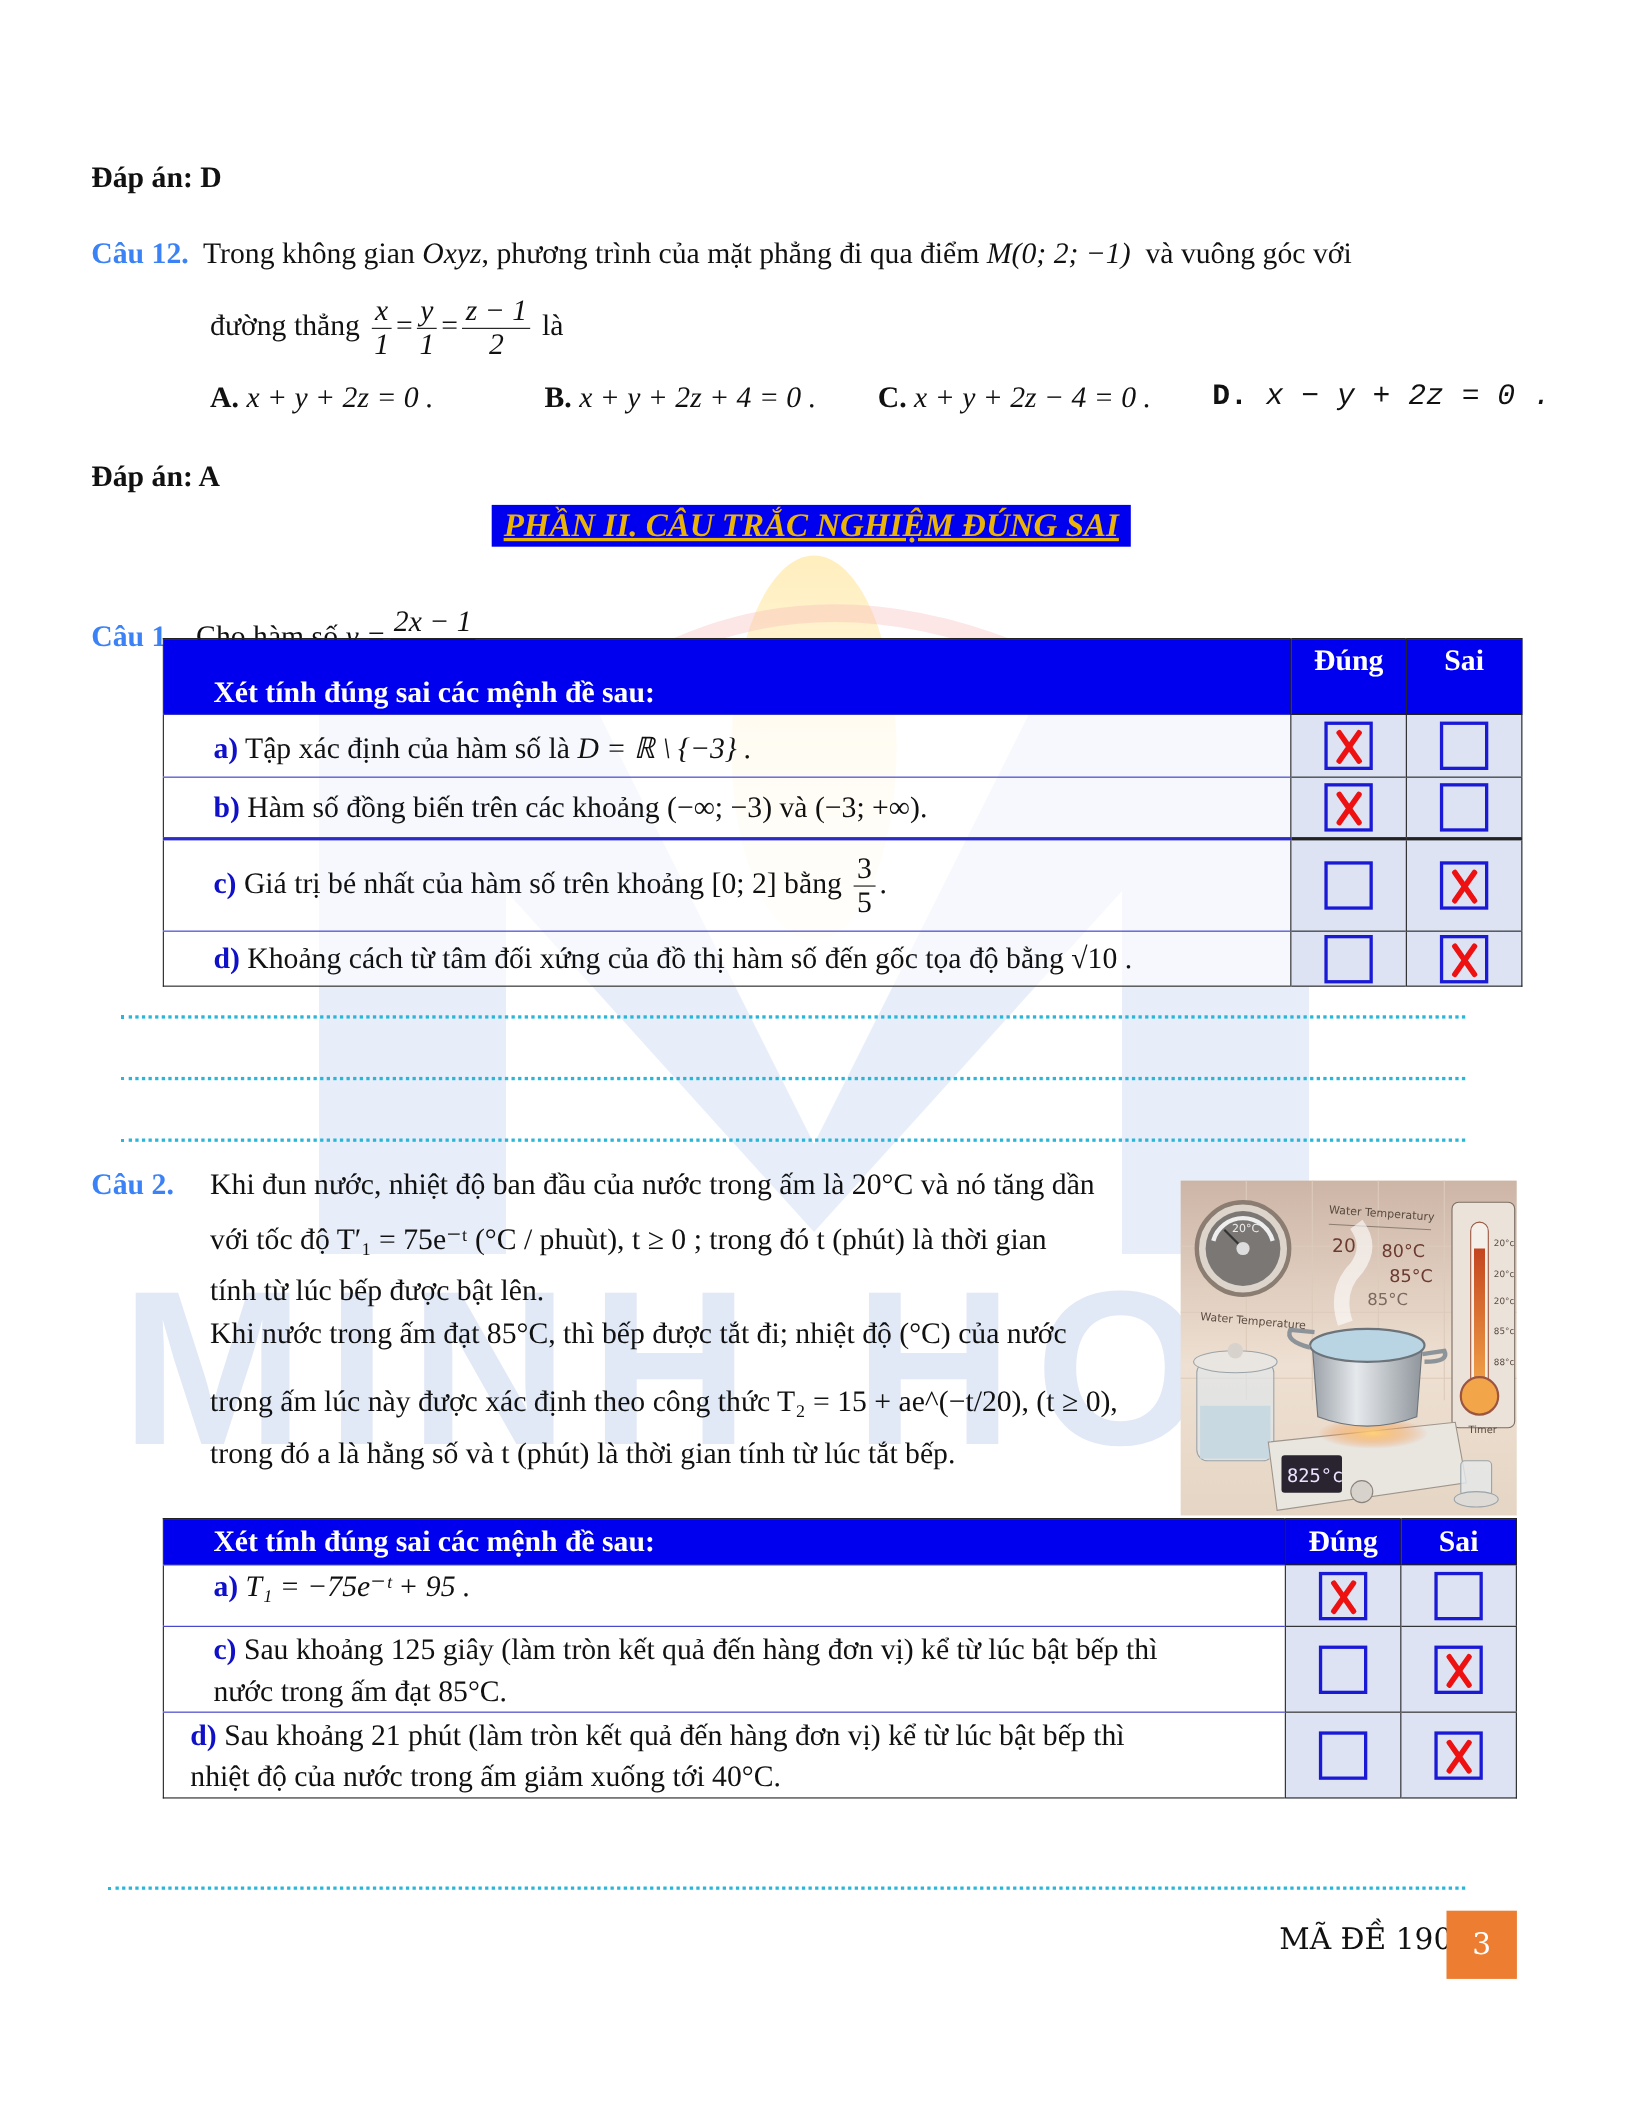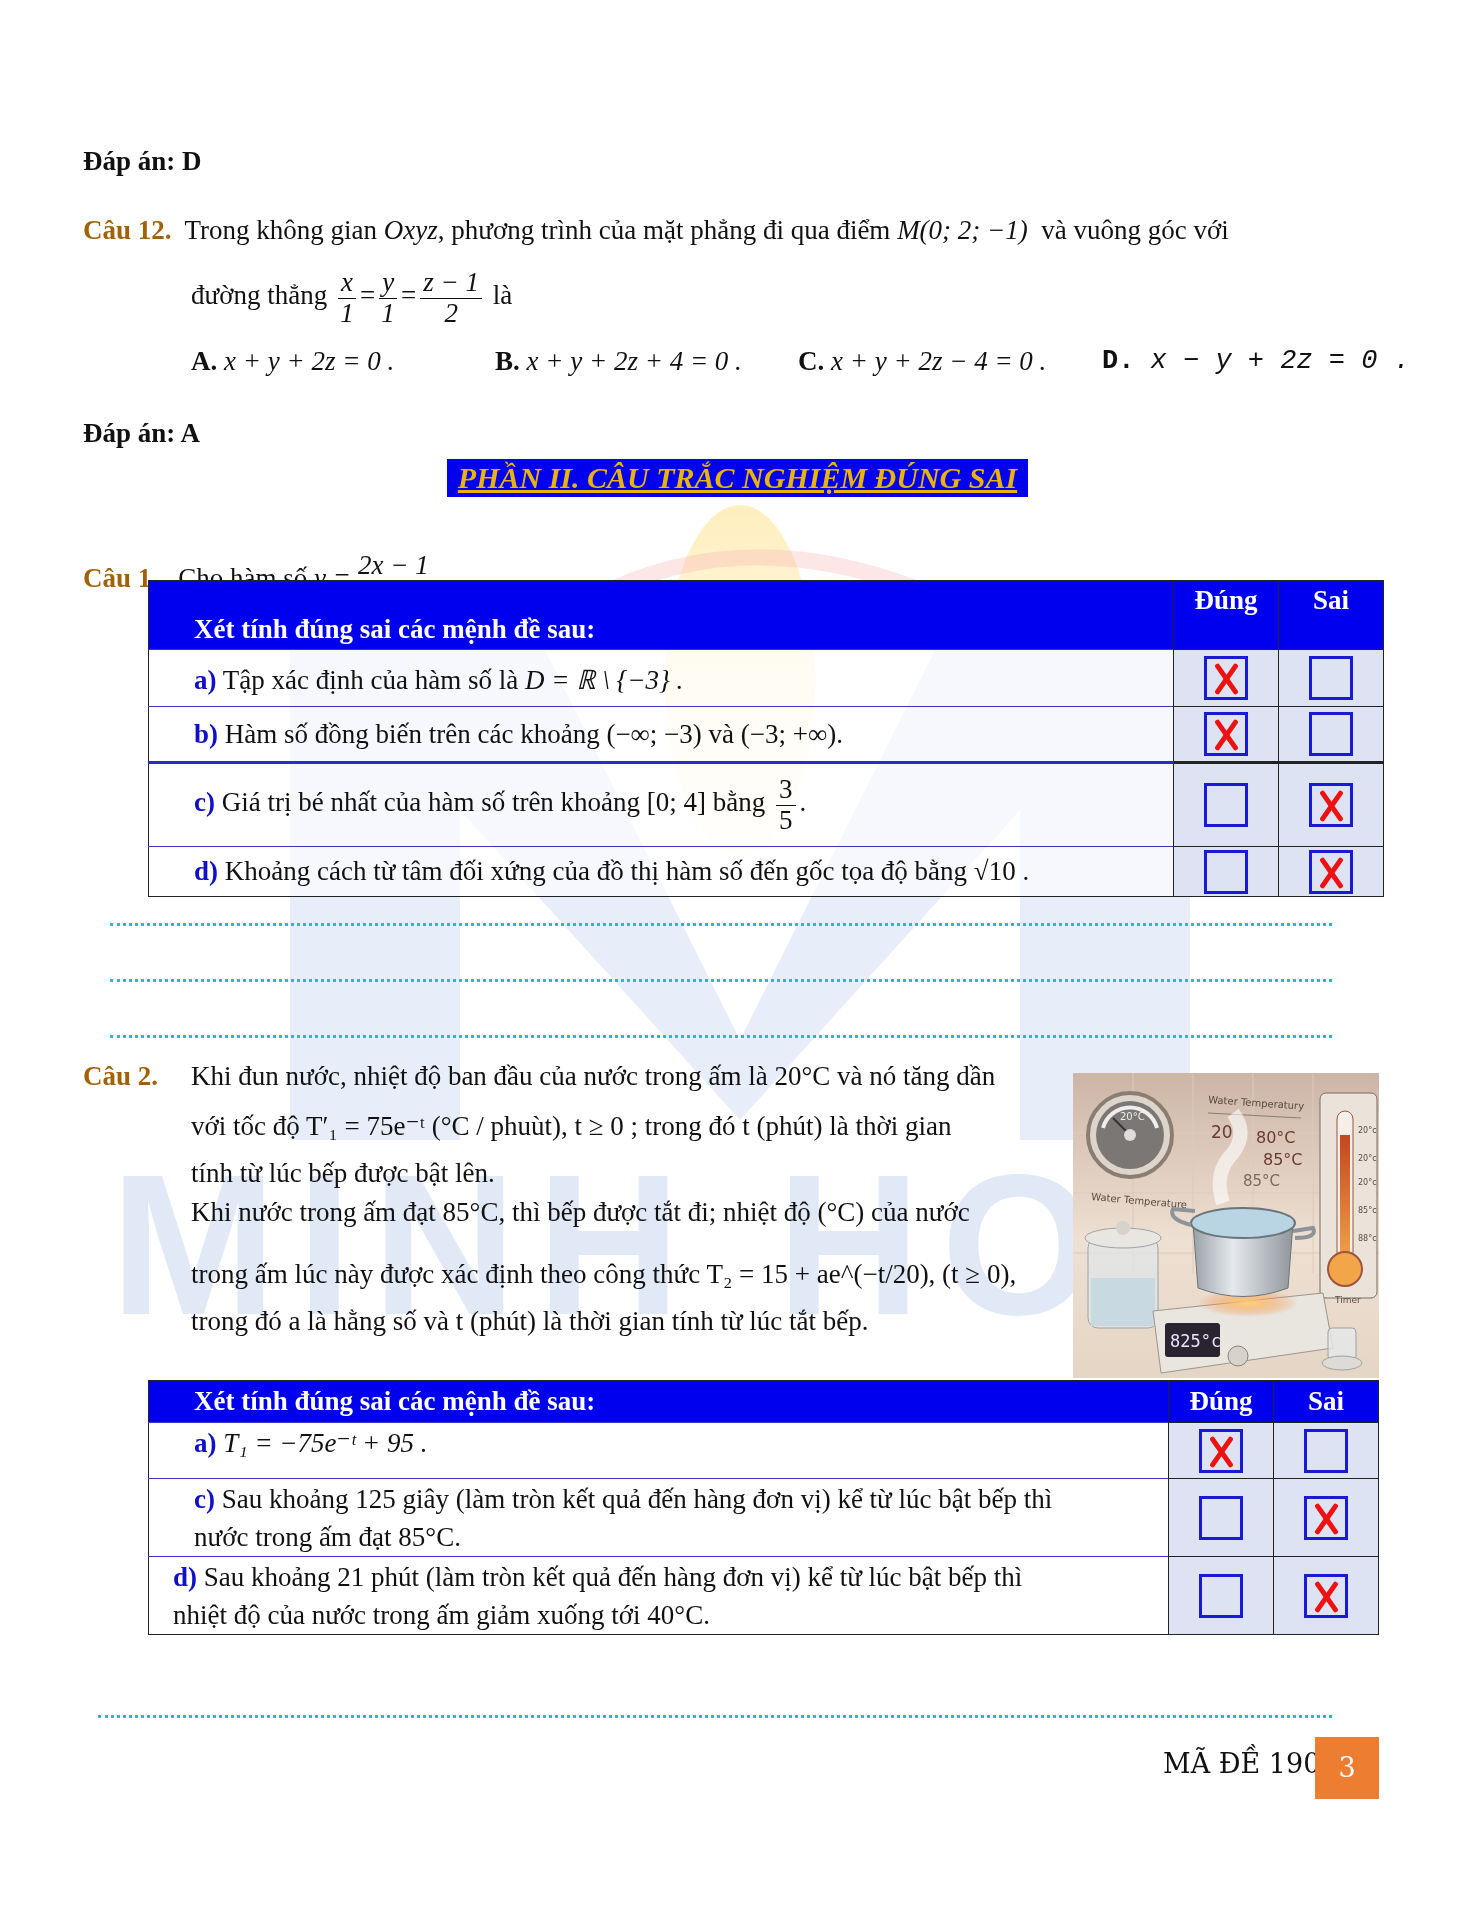--- a/index.html
+++ b/index.html
@@ -1,21 +1,21 @@
 <!DOCTYPE html>
 <html><head>
 <meta charset="utf-8">
 <style>
   html, body { margin:0; padding:0; }
   body { width:1484px; height:1920px; position:relative; background:#ffffff; overflow:hidden;
          font-family:"Liberation Serif", "DejaVu Serif", serif; color:#111; }
   .abs { position:absolute; }
   .txt { font-size:27px; line-height:1.2; white-space:nowrap; }
   .bold { font-weight:bold; }
-  .red { color:#a16207; font-weight:bold; }
+  .red { color:#3b82f6; font-weight:bold; }
   .blue-label { color:#1010c8; font-weight:bold; }
   i.m { font-style:italic; }
 
   
   .wm-m { position:absolute; }
   .wm-text { position:absolute; left:110px; top:1130px; font-family:"Liberation Sans", sans-serif;
              font-weight:bold; font-size:200px; color:rgba(70,110,200,0.16); letter-spacing:20px; white-space:nowrap; }
 
   .heading-bar { left:447px; top:459px; width:581px; height:38px; background:#0000ee;
                  color:#eab308; font-weight:bold; font-style:italic; font-size:30px; text-align:center; line-height:38px;
@@ -113,21 +113,21 @@
     <td class="stmt"><span class="blue-label">a)</span> <span>Tập xác định của hàm số là</span> <i class="m">D = ℝ \ {−3} .</i></td>
     <td class="cb"><span class="box checked"></span></td>
     <td class="cb"><span class="box"></span></td>
   </tr>
   <tr style="height:56px;">
     <td class="stmt"><span class="blue-label">b)</span> <span>Hàm số đồng biến trên các khoảng</span> <span>(−∞; −3) và (−3; +∞).</span></td>
     <td class="cb"><span class="box checked"></span></td>
     <td class="cb"><span class="box"></span></td>
   </tr>
   <tr style="height:84px;">
-    <td class="stmt" style="border-top:3px solid #2b2bc8;"><span class="blue-label">c)</span> <span>Giá trị bé nhất của hàm số trên khoảng [0; 4] bằng</span> <span class="frac" style="font-style:normal;">
+    <td class="stmt" style="border-top:3px solid #2b2bc8;"><span class="blue-label">c)</span> <span>Giá trị bé nhất của hàm số trên khoảng [0; 2] bằng</span> <span class="frac" style="font-style:normal;">
             <span class="num">3</span>
             <span class="den">5</span>
           </span><span>.</span></td>
     <td class="cb" style="border-top:3px solid #222;"><span class="box"></span></td>
     <td class="cb" style="border-top:3px solid #222;"><span class="box checked"></span></td>
   </tr>
   <tr style="height:50px;">
     <td class="stmt"><span class="blue-label">d)</span> <span>Khoảng cách từ tâm đối xứng của đồ thị hàm số đến gốc tọa độ bằng</span> <span>√10 .</span></td>
     <td class="cb"><span class="box"></span></td>
     <td class="cb"><span class="box checked"></span></td>

